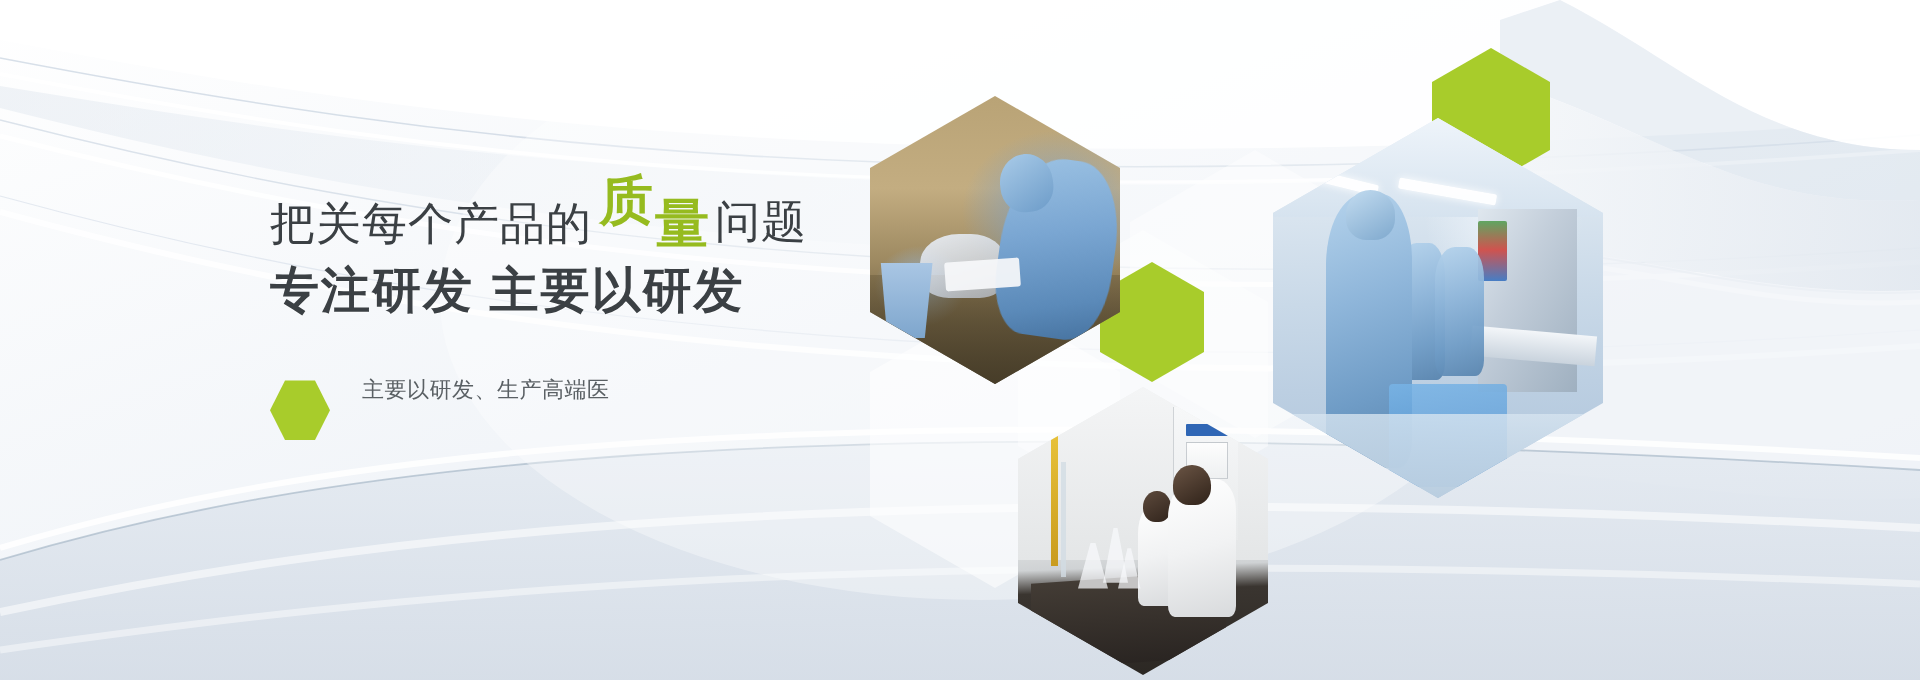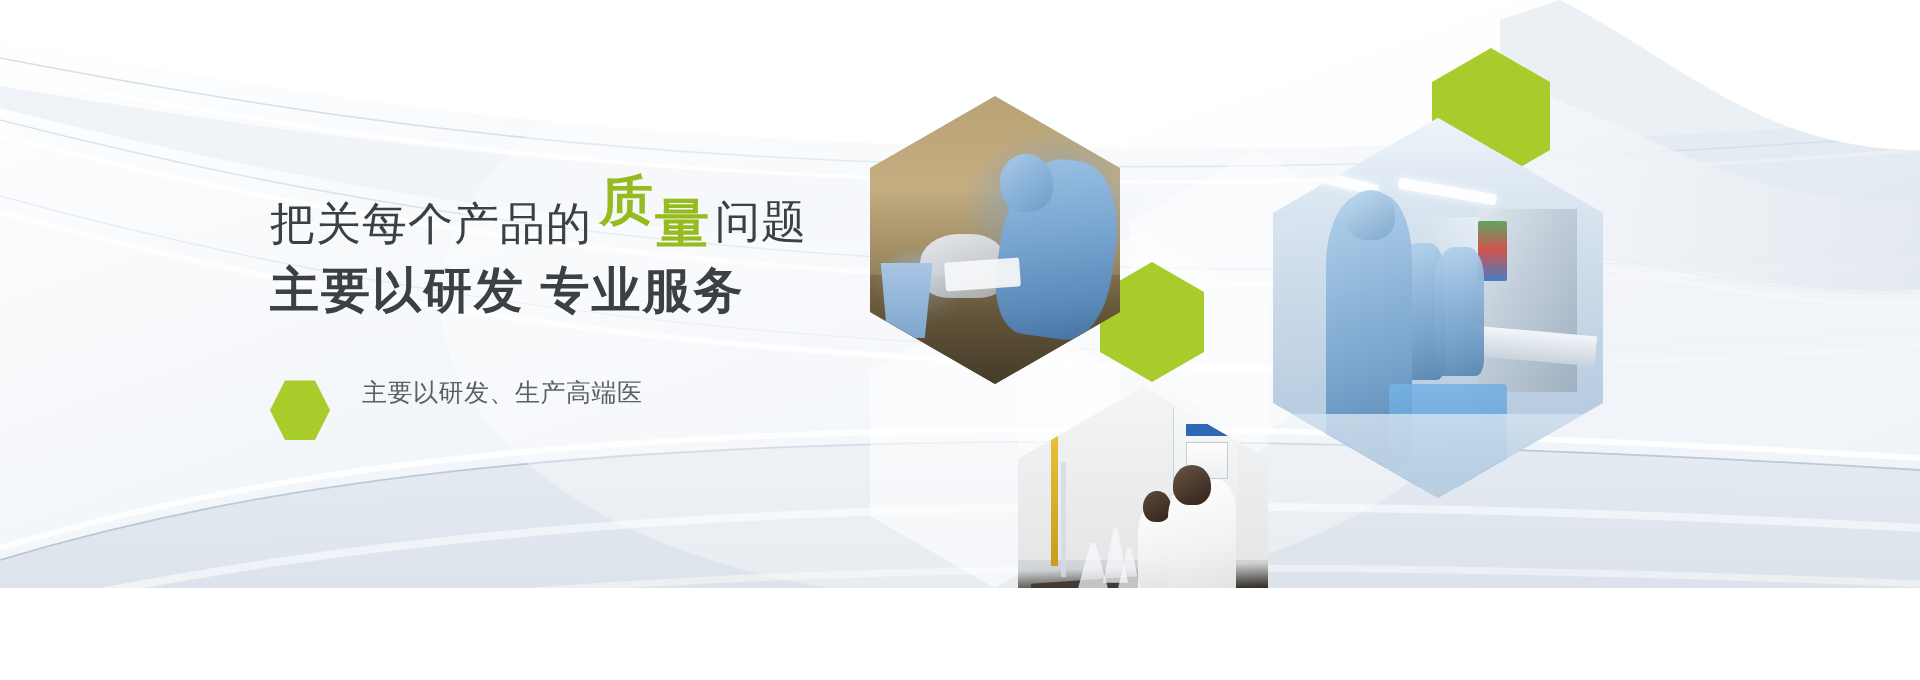--- a/index.html
+++ b/index.html
@@ -4,21 +4,21 @@
 <style>
   * { margin:0; padding:0; box-sizing:border-box; }
   html,body{
     width:1920px; height:680px; overflow:hidden;
     font-family:"Liberation Sans","DejaVu Sans",sans-serif;
     background:#ffffff;
   }
 
   #banner{
     position:relative;
-    width:1920px; height:588px;
+    width:1920px; height:680px;
     overflow:hidden;
     background:
       linear-gradient(178deg,#ffffff 0%,#fbfcfe 28%,#f3f6fa 55%,#eceff5 74%,#e6eaf1 100%);
   }
 
   
   .bg-layer{position:absolute;inset:0;pointer-events:none;}
   .bg-svg{position:absolute;inset:0;width:1920px;height:680px;display:block;}
 
   
@@ -90,21 +90,21 @@
   }
   .hex-bullet{
     width:60px;height:62px;
     flex:0 0 60px;
     background:#a8cc2b;
     clip-path:polygon(25% 2%,75% 2%,100% 50%,75% 98%,25% 98%,0% 50%);
     margin-top:6px;
   }
   .sub-text{
     margin-left:32px;
-    font-size:25px;
+    font-size:22px;
     line-height:1.58;
     color:#5a6064;
     letter-spacing:.5px;
     white-space:nowrap;
   }
 
   
   .hex-cluster{position:absolute;inset:0;z-index:4;}
   .hex{
     position:absolute;
@@ -420,21 +420,21 @@
 
   <div class="copy">
 
     <div class="headline-1">
       <span class="h1-lead">把关每个产品的</span>
       <span class="accent-zhi">质</span>
       <span class="accent-liang">量</span>
       <span class="h1-tail">问题</span>
     </div>
 
-    <div class="headline-2">主要以研发 专业服务</div>
+    <div class="headline-2">专注研发 主要以研发</div>
 
     <div class="sub-row">
       <div class="hex-bullet"></div>
       <div class="sub-text">
         <div>主要以研发、生产高端医</div>
       </div>
     </div>
   </div>
 
 </div>

